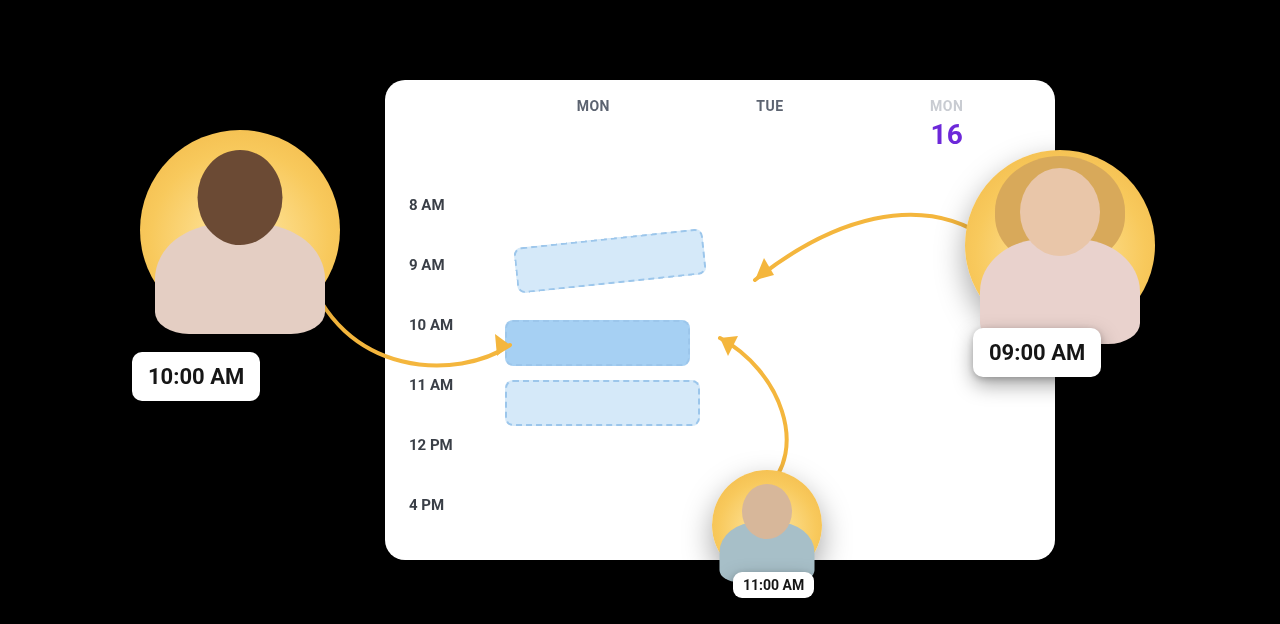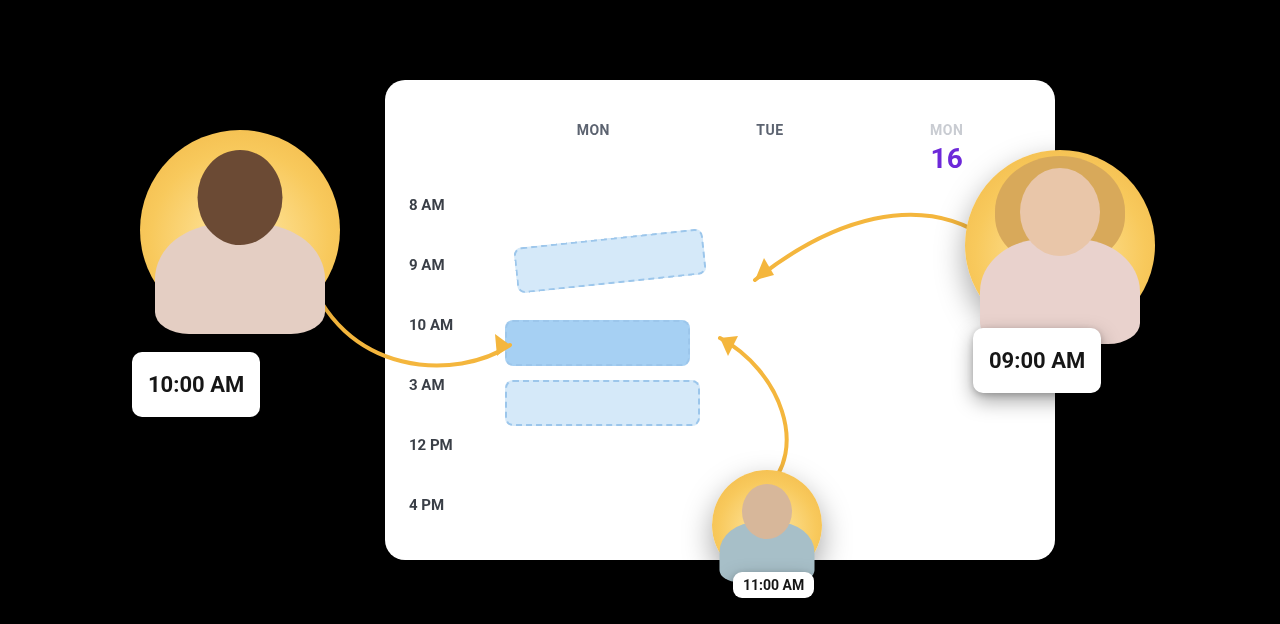--- a/index.html
+++ b/index.html
@@ -15,21 +15,21 @@
     height: 480px;
     background: #fff;
     border-radius: 20px;
     box-shadow: 0 30px 60px rgba(0,0,0,.35), 0 10px 25px rgba(0,0,0,.25);
     padding: 28px 28px 20px 28px;
   }
   .day-headers {
     position: absolute; left: 120px; right: 20px; top: 18px; height: 72px;
     display: flex;
   }
-  .day-col { flex: 1; text-align: center; margin-top: 24px; }
+  .day-col { flex: 1; text-align: center; }
   .dow { font-size: 14px; font-weight: 700; letter-spacing: .5px; color: #5c6370; }
   .dnum { font-size: 28px; font-weight: 700; color: #3a3f47; margin-top: 4px; }
   .faded .dow { color: #c9ccd2; }
   .faded .dnum { color: #6d28d9; }
 
   .time-col {
     position: absolute; left: 24px; top: 110px; width: 80px;
   }
   .hour {
     height: 60px; line-height: 30px; text-align: left;
@@ -58,21 +58,21 @@
   .head { position: absolute; left: 50%; transform: translateX(-50%); border-radius: 50%; }
   .body { position: absolute; left: 50%; transform: translateX(-50%); border-radius: 40% 40% 20% 20% / 50% 50% 20% 20%; }
 
   .tag {
     position: absolute;
     background: #fff;
     border-radius: 10px;
     font-weight: 700;
     color: #161616;
     box-shadow: 0 8px 20px rgba(0,0,0,.35), 0 2px 6px rgba(0,0,0,.2);
-    padding: 20px 16px;
+    padding: 12px 16px;
     white-space: nowrap;
   }
   .tag-lg { font-size: 22px; }
   .tag-sm { font-size: 14px; padding: 5px 10px; border-radius: 9px; }
 
   svg.arrow { position: absolute; overflow: visible; }
   .arrow path { stroke: #f4b63d; stroke-width: 4; fill: none; stroke-linecap: round; }
   .arrow polygon { fill: #f4b63d; }
 
   
@@ -108,21 +108,21 @@
       <div class="day-col faded">
         <div class="dow">MON</div>
         <div class="dnum">16</div>
       </div>
     </div>
 
     <div class="time-col">
       <div class="hour">8 AM</div>
       <div class="hour">9 AM</div>
       <div class="hour">10 AM</div>
-      <div class="hour">3 AM</div>
+      <div class="hour">11 AM</div>
       <div class="hour">12 PM</div>
       <div class="hour">4 PM</div>
     </div>
 
     <div class="grid">
       <div class="slot slot-light" style="left:10px; width:190px; top:48px; height:46px; transform:rotate(-6deg);"></div>
       <div class="slot slot-mid" style="left:0; width:185px; top:130px; height:46px;"></div>
       <div class="slot slot-light" style="left:0; width:195px; top:190px; height:46px;"></div>
     </div>
   </div>

